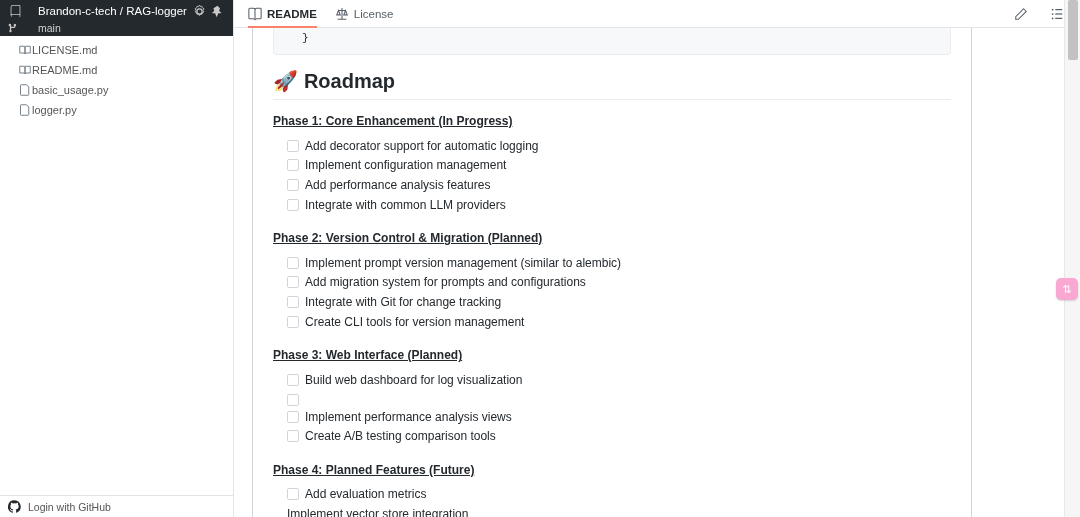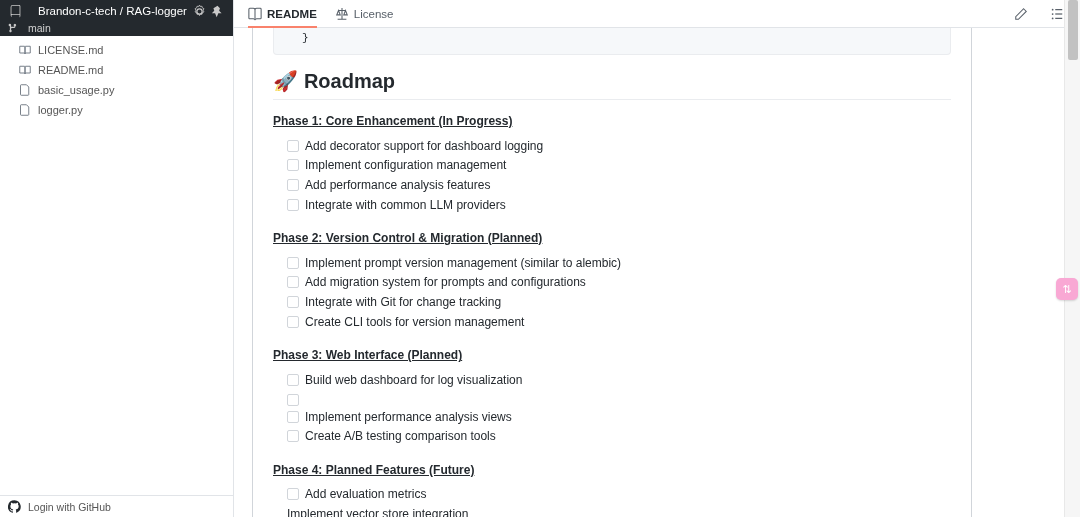--- a/index.html
+++ b/index.html
@@ -5,26 +5,26 @@
   * { box-sizing: border-box; margin: 0; padding: 0; }
   html, body { height: 100%; font-family: -apple-system, BlinkMacSystemFont, "Segoe UI", Helvetica, Arial, sans-serif; font-size: 12px; color: #24292e; background:#fff;}
   body { display: flex; flex-direction: row; width: 1080px; height: 517px; overflow:hidden; position:relative;}
 
   
   .sidebar { width: 234px; flex: 0 0 234px; background: #fff; border-right: 1px solid #e1e4e8; display:flex; flex-direction:column; position:relative;}
   .side-head { background: #24292e; color:#fff; padding: 0 8px; height:36px; display:flex; flex-direction:column; justify-content:flex-start;}
   .side-head-row1 { display:flex; align-items:center; height:20px; gap:4px; padding-top:2px;}
   .repo-icon { width:14px; height:14px; display:inline-flex; align-items:center; justify-content:center;}
   .repo-title { flex:1; font-size: 11.5px; font-weight:500; white-space:nowrap; overflow:hidden; text-overflow:ellipsis;margin-left:12px;}
-  .side-head-row2 { display:flex; align-items:center; gap:10px; font-size:10.5px; color:#d0d0d0; height:16px;}
+  .side-head-row2 { display:flex; align-items:center; gap:20px; font-size:10.5px; color:#d0d0d0; height:16px;}
   .head-actions { display:flex; gap:2px; margin-left:auto;}
   .head-actions span { width:16px; height:16px; display:inline-flex; align-items:center; justify-content:center; cursor:pointer; color:#c9c9c9;}
 
   .file-tree { padding: 4px 0 0 0; flex:1; overflow:auto;}
-  .file-item { display:flex; align-items:center; height:20px; padding-left:18px; gap:6px; cursor:pointer; font-size:11px; color:#555;}
+  .file-item { display:flex; align-items:center; height:20px; padding-left:18px; cursor:pointer; font-size:11px; color:#555;}
   .file-icon { width:14px; height:14px; display:inline-flex; align-items:center; justify-content:center; color:#6a737d;}
 
   .side-foot { height:22px; border-top:1px solid #e1e4e8; display:flex; align-items:center; padding:0 8px; gap:6px; font-size:10.5px; color:#555; cursor:pointer;}
   .gh-logo { width:14px; height:14px;}
 
   
   .main { flex:1; display:flex; flex-direction:column; overflow:hidden;}
   .tabs-bar { height:28px; border-bottom:1px solid #e1e4e8; display:flex; align-items:stretch; padding:0 14px; gap:18px; position:relative;}
   .tab { display:flex; align-items:center; gap:5px; font-size:11.5px; color:#586069; cursor:pointer; position:relative;}
   .tab.active { color:#24292e; font-weight:600;}
@@ -181,21 +181,21 @@
       <h2 class="roadmap">
         <span class="emoji">🚀</span>
         <span>Roadmap</span>
       </h2>
 
       <div id="phases">
           <h3 class="phase">Phase 1: Core Enhancement (In Progress)</h3>
           <ul class="tasks">
             <li>
               <span class="cb"></span>
-              <span>Add decorator support for dashboard logging</span>
+              <span>Add decorator support for automatic logging</span>
             </li>
             <li>
               <span class="cb"></span>
               <span>Implement configuration management</span>
             </li>
             <li>
               <span class="cb"></span>
               <span>Add performance analysis features</span>
             </li>
             <li>

